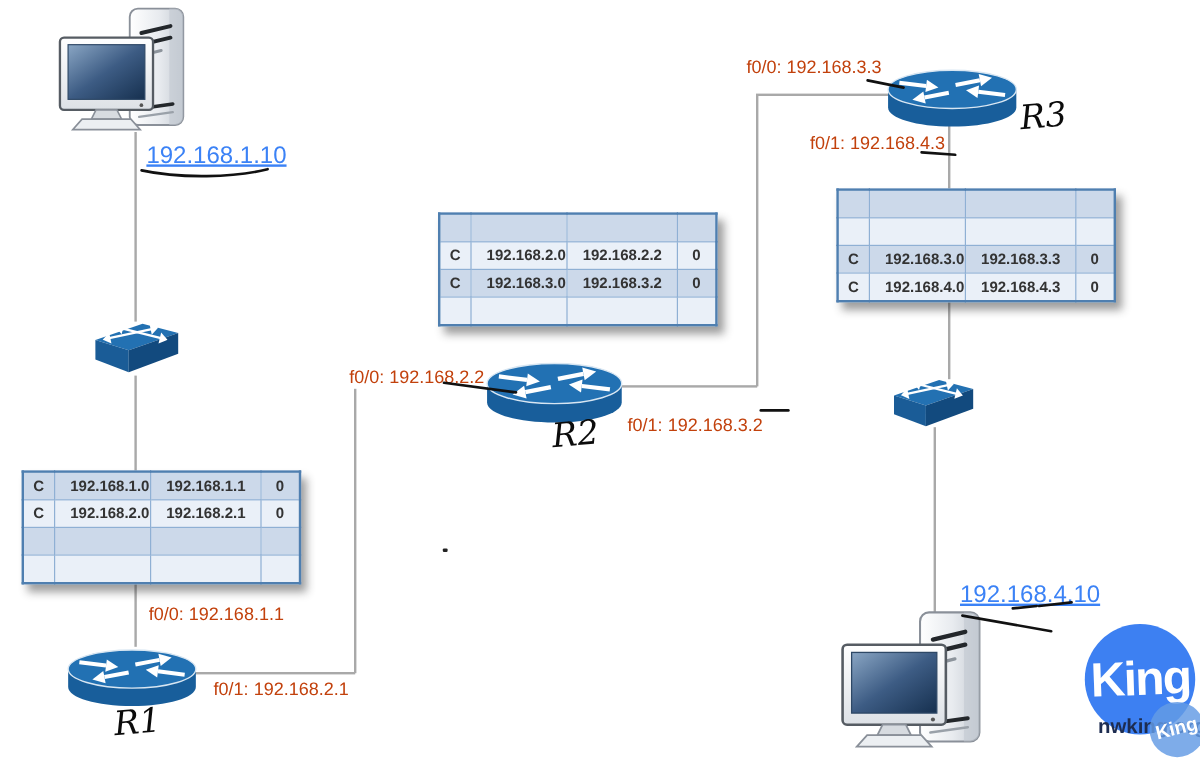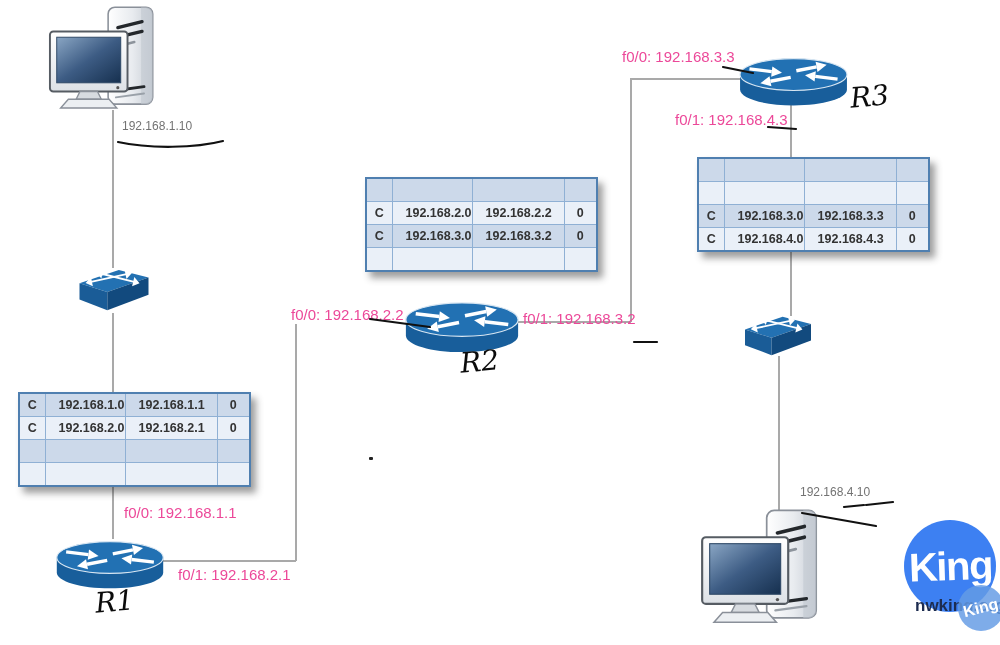--- a/index.html
+++ b/index.html
@@ -27,23 +27,23 @@
   .rt-table td.c-col, .rt-table td.m-col { text-align:center; padding:0; }
   col.w-c   { width:26px; }
   col.w-net { width:79px; }
   col.w-via { width:92px; }
   col.w-m   { width:33px; }
   
   .dev { position:absolute; z-index:4; }
   
   .lbl {
     position:absolute; z-index:5; white-space:nowrap;
-    font:15px "Liberation Sans",sans-serif; color:#ec4899;
-  }
-  .iplbl { font-size:12px; color:#737373; }
+    font:15px "Liberation Sans",sans-serif; color:#c2410c;
+  }
+  .iplbl { font-size:20px; color:#3b82f6;text-decoration:underline; }
   .hand {
     position:absolute; z-index:5; white-space:nowrap;
     font:italic 28px "DejaVu Serif",serif; color:#0b0b0b;
     transform:rotate(-5deg);
   }
   
   #ink { position:absolute; left:0; top:0; z-index:6; pointer-events:none; }
   
   #stray { position:absolute; left:369px; top:457px; width:4px; height:3px;
            background:#222; border-radius:1px; z-index:2; }
@@ -288,21 +288,21 @@
       <td>192.168.4.3</td>
       <td class="m-col">0</td>
     </tr>
   </tbody>
     </table>
 
   <div class="lbl iplbl" style="left:122px; top:119px;">192.168.1.10</div>
   <div class="lbl" style="left:124px; top:504px;text-align:center;">f0/0: 192.168.1.1</div>
   <div class="lbl" style="left:178px; top:566px;">f0/1: 192.168.2.1</div>
   <div class="lbl" style="left:291px; top:306px;">f0/0: 192.168.2.2</div>
-  <div class="lbl" style="left:523px; top:310px;">f0/1: 192.168.3.2</div>
+  <div class="lbl" style="left:523px; top:346px;">f0/1: 192.168.3.2</div>
   <div class="lbl" style="left:622px; top:48px;">f0/0: 192.168.3.3</div>
   <div class="lbl" style="left:675px; top:111px;">f0/1: 192.168.4.3</div>
   <div class="lbl iplbl" style="left:800px; top:485px;">192.168.4.10</div>
 
   <div class="hand" style="left:95px; top:585px;">R1</div>
   <div class="hand" style="left:460px; top:345px;">R2</div>
   <div class="hand" style="left:850px; top:80px;">R3</div>
 
   <svg id="ink" width="1000" height="645">
     <g stroke="#111" stroke-width="2.2" fill="none" stroke-linecap="round">

